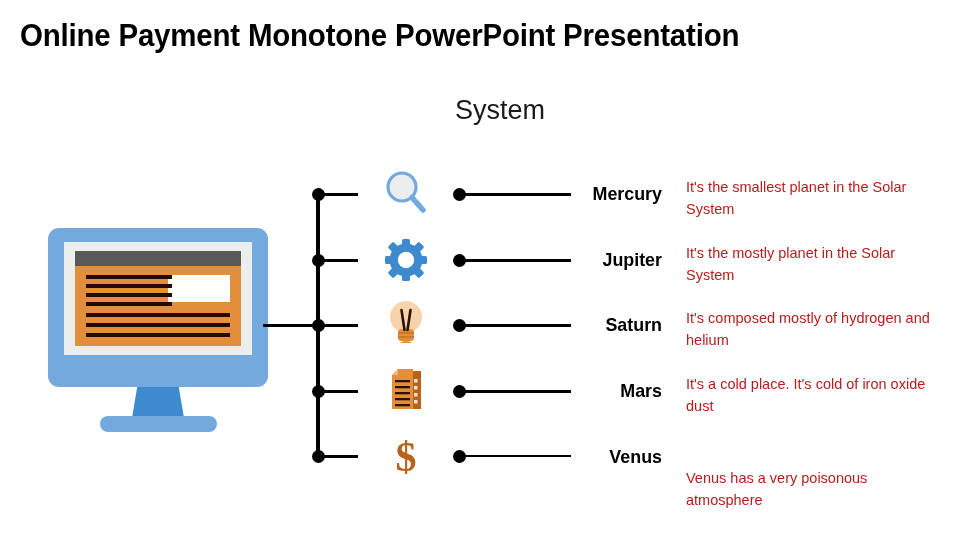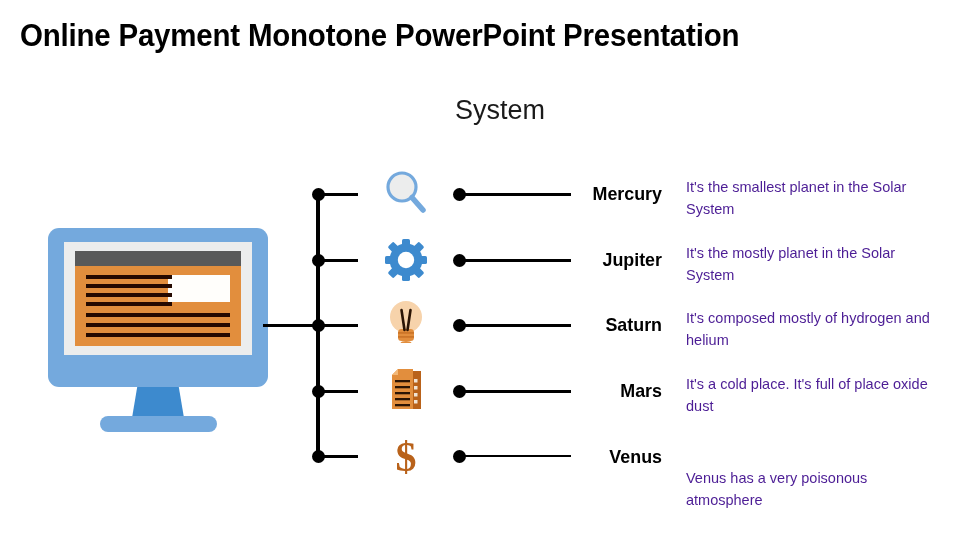--- a/index.html
+++ b/index.html
@@ -141,21 +141,21 @@
     color: #000000;
     transform: scaleX(0.94);
     transform-origin: right center;
   }
   .row-desc {
     position: absolute;
     left: 686px;
     width: 252px;
     font-size: 14.5px;
     line-height: 1.52;
-    color: #4c1d95;
+    color: #b91c1c;
   }
 
   
   .icon-svg { display: block; }
 </style>
 </head>
 <body>
 
 <div id="slide-title">Online Payment Monotone PowerPoint Presentation</div>
 
@@ -274,21 +274,21 @@
       <g fill="#2b1404">
         <rect x="11" y="13" width="15" height="2.3"></rect>
         <rect x="11" y="19" width="15" height="2.3"></rect>
         <rect x="11" y="25" width="15" height="2.3"></rect>
         <rect x="11" y="31" width="15" height="2.3"></rect>
         <rect x="11" y="37" width="15" height="2.3"></rect>
       </g>
     </svg>
   </div>
   <div class="row-label" style="top:380px;">Mars</div>
-  <div class="row-desc" style="top:373px;">It's a cold place. It's full of place oxide dust</div>
+  <div class="row-desc" style="top:373px;">It's a cold place. It's cold of iron oxide dust</div>
 </div>
 
 <div class="row" style="top:0">
   <div class="row-icon" style="top:432px;">
     <svg class="icon-svg" width="40" height="52" viewBox="0 0 40 52">
       <text x="20" y="40" font-family="'Liberation Serif', serif" font-size="42" font-weight="bold" fill="#b9621a" text-anchor="middle">$</text>
     </svg>
   </div>
   <div class="row-label" style="top:446px;">Venus</div>
   <div class="row-desc" style="top:439px;margin-top:28px;">Venus has a very poisonous atmosphere</div>

